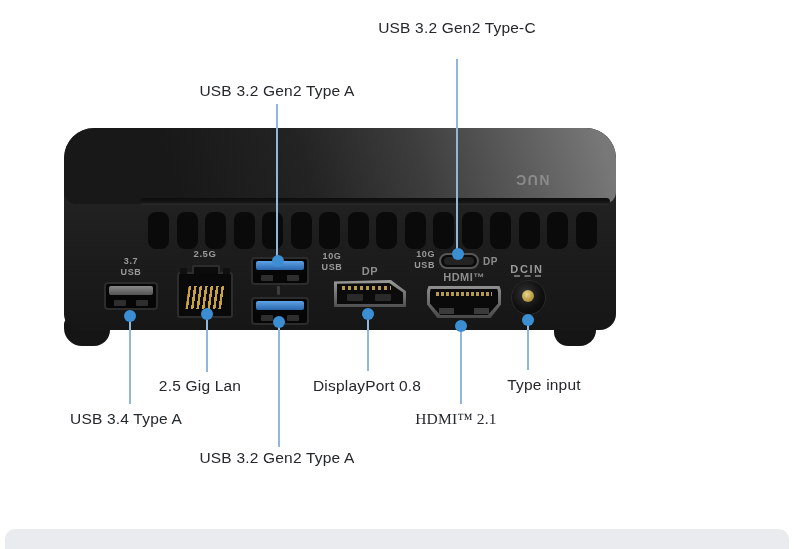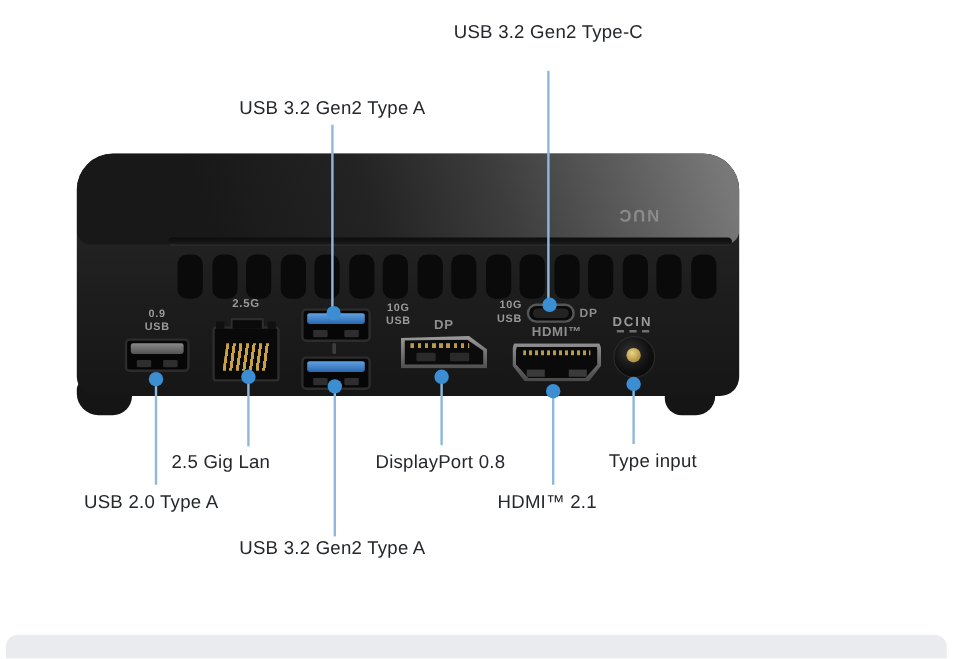--- a/index.html
+++ b/index.html
@@ -137,21 +137,21 @@
           <div class="vent"></div>
           <div class="vent"></div>
           <div class="vent"></div>
           <div class="vent"></div>
           <div class="vent"></div>
           <div class="vent"></div>
           <div class="vent"></div>
         </div>
 
       <div class="plabel usb2-label">
-        <div>0.9</div>
+        <div>3.7</div>
         <div>USB</div>
       </div>
       <div class="port usb2-port">
         <div class="tongue gray"></div>
         <div class="bump b1"></div>
         <div class="bump b2"></div>
       </div>
 
       <div class="plabel lan-label">2.5G</div>
       <div class="rj45">
@@ -216,36 +216,36 @@
   <div class="co-dot" style="left:278px; top:261px;"></div>
 
   <div class="co-label center2" style="left:457px; top:18px;">
     <div>USB 3.2 Gen2 Type-C</div>
   </div>
   <div class="co-line" style="left:457px; top:59px; height:195px;"></div>
   <div class="co-dot" style="left:458px; top:254px;"></div>
 
   <div class="co-dot" style="left:130px; top:316px;"></div>
   <div class="co-line" style="left:130px; top:316px; height:88px;"></div>
-  <div class="co-label" style="left:126px; top:410px;">USB 2.0 Type A</div>
+  <div class="co-label" style="left:126px; top:410px;">USB 3.4 Type A</div>
 
   <div class="co-dot" style="left:207px; top:314px;"></div>
   <div class="co-line" style="left:207px; top:314px; height:58px;"></div>
-  <div class="co-label" style="left:184px; top:377px;">2.5 Gig Lan</div>
+  <div class="co-label" style="left:200px; top:377px;">2.5 Gig Lan</div>
 
   <div class="co-dot" style="left:279px; top:322px;"></div>
   <div class="co-line" style="left:279px; top:322px; height:125px;"></div>
   <div class="co-label" style="left:277px; top:449px;">USB 3.2 Gen2 Type A</div>
 
   <div class="co-dot" style="left:368px; top:314px;"></div>
   <div class="co-line" style="left:368px; top:314px; height:57px;"></div>
   <div class="co-label" style="left:367px; top:377px;">DisplayPort 0.8</div>
 
   <div class="co-dot" style="left:461px; top:326px;"></div>
   <div class="co-line" style="left:461px; top:326px; height:78px;"></div>
-  <div class="co-label" style="left:456px; top:410px;">HDMI™ 2.1</div>
+  <div class="co-label" style="left:456px; top:410px;font-family:Liberation Serif, serif;">HDMI™ 2.1</div>
 
   <div class="co-dot" style="left:528px; top:320px;"></div>
   <div class="co-line" style="left:528px; top:320px; height:50px;"></div>
   <div class="co-label" style="left:544px; top:376px;">Type input</div>
 
   <div class="footer-bar"></div>
 </div>
 
 </body></html>

